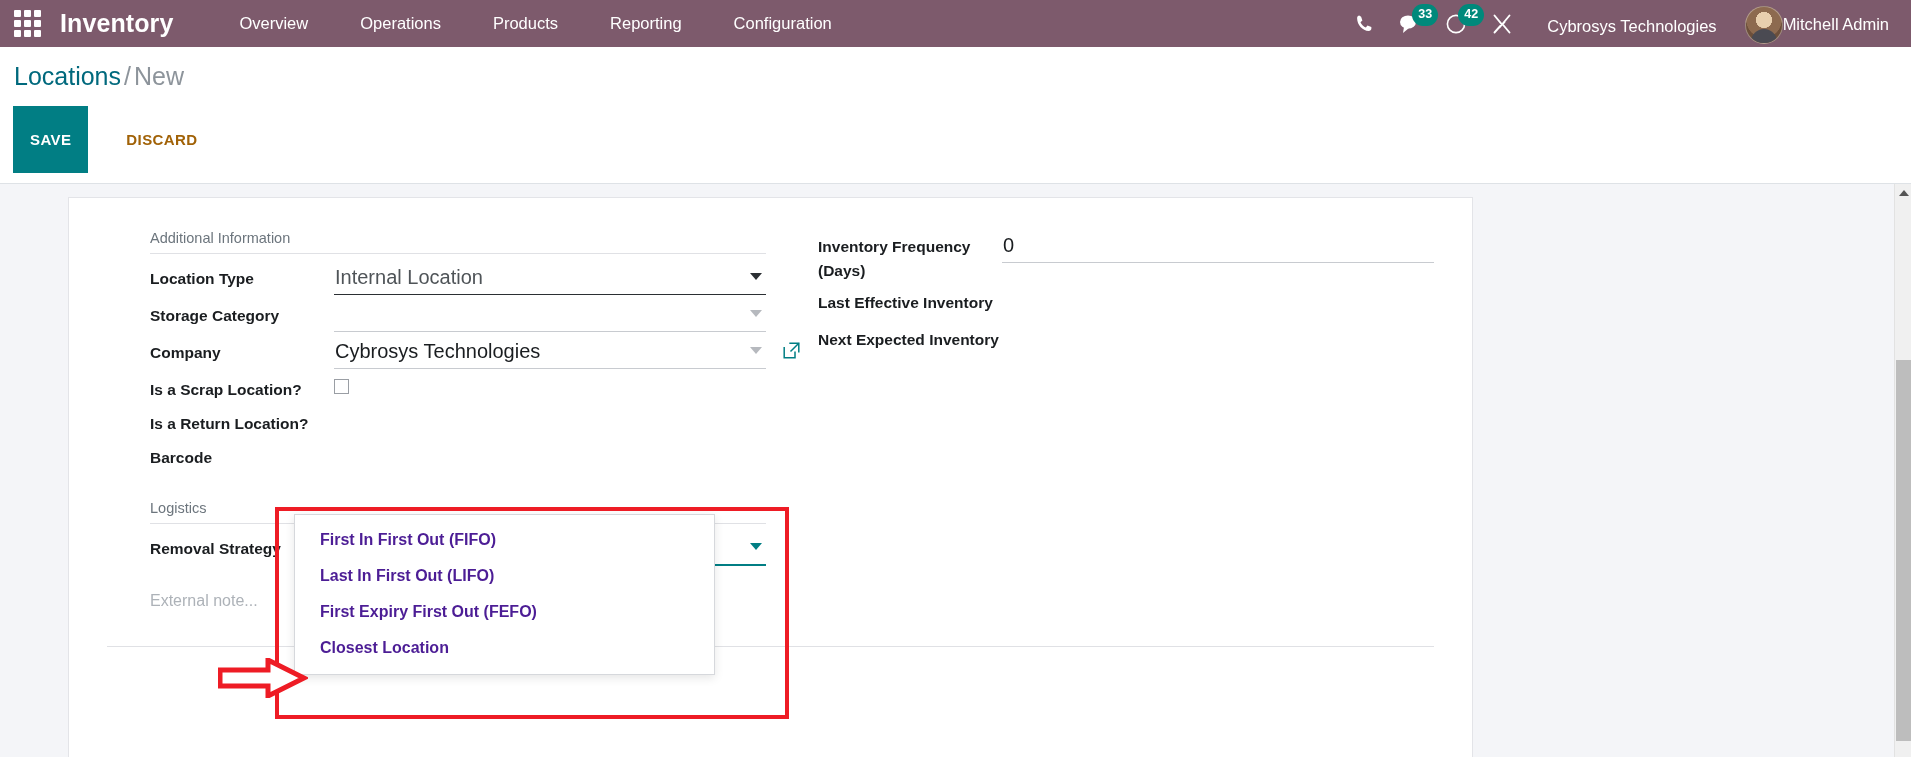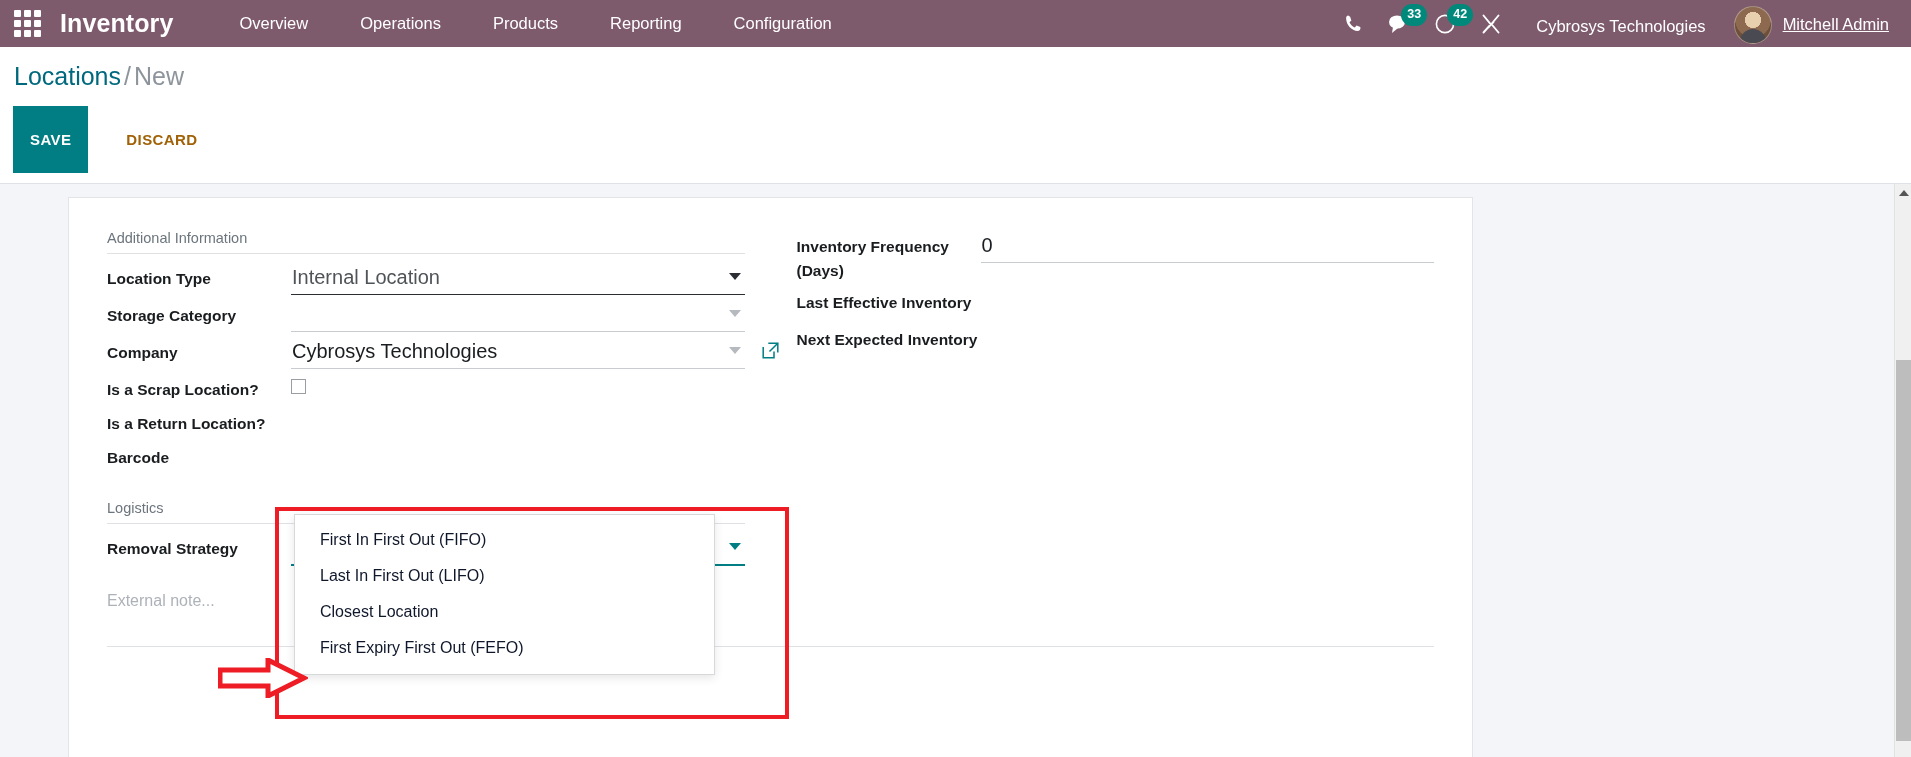--- a/index.html
+++ b/index.html
@@ -76,22 +76,22 @@
     padding: 0 5px;
     line-height: 1;
   }
   .company-name {
     font-size: 16.5px;
     padding: 8px 18px 8px 22px;
     cursor: pointer;
     white-space: nowrap;
   }
   .user-block {
-    display: flex; align-items: center; gap: 11px;
-    cursor: pointer; padding-left: 10px; text-decoration: underline;
+    display: flex; align-items: center; 
+    cursor: pointer; padding-left: 10px;
   }
   .avatar {
     width: 38px; height: 38px; border-radius: 50%;
     background: radial-gradient(circle at 50% 36%, #e8cfae 0 27%, #8d6a4f 28% 60%, #6d4f3a 61% 100%);
     border: 1px solid rgba(255,255,255,.35);
     overflow: hidden; position: relative; flex: none;
   }
   .avatar::after {
     content:""; position:absolute; left:50%; top:62%;
     transform: translateX(-50%);
@@ -151,21 +151,21 @@
   }
   .sheet {
     background: #ffffff;
     margin: 0 auto 0 68px;
     width: 1405px;
     min-height: 570px;
     border: 1px solid #e3e4e8;
     padding: 28px 38px 30px 38px;
     position: relative;
   }
-  .form-grid { display: flex; gap: 4px; }
+  .form-grid { display: flex; gap: 4px; margin-left: 43px; }
   .col { width: 660px; }
   .col.right { margin-left: 48px; }
 
   .group-title {
     font-size: 14.5px;
     color: #6c757d;
     padding: 4px 0 7px 0;
     border-bottom: 1px solid #e0e1e5;
     margin-bottom: 4px;
   }
@@ -246,24 +246,25 @@
     top: 330px;
     width: 421px;
     background: #ffffff;
     border: 1px solid #d6d8dc;
     box-shadow: 0 3px 9px rgba(0,0,0,.10);
     padding: 7px 0 8px 0;
     z-index: 40;
   }
   .dd-item {
     font-size: 16px;
-    color: #0f172a;
+    color: #4c1d95;
     padding: 9px 22px 9px 25px;
     cursor: pointer;
     white-space: nowrap;
+    font-weight: bold;
   }
 
   
   .anno-box {
     position: absolute;
     left: 275px; top: 323px;
     width: 514px; height: 212px;
     border: 4px solid #EE1C25;
     z-index: 60;
     pointer-events: none;
@@ -471,22 +472,22 @@
       </div>
 
     </div>
 
     <div class="sheet-rule"></div>
   </div>
 
   <div class="dropdown">
     <div class="dd-item">First In First Out (FIFO)</div>
     <div class="dd-item">Last In First Out (LIFO)</div>
+    <div class="dd-item">First Expiry First Out (FEFO)</div>
     <div class="dd-item">Closest Location</div>
-    <div class="dd-item">First Expiry First Out (FEFO)</div>
   </div>
 
   <div class="anno-box"></div>
 
   <div class="anno-arrow">
     <svg width="90" height="40" viewBox="0 0 90 40" fill="none">
       <path d="M2 12 L50 12 L50 2 L86 20 L50 38 L50 28 L2 28 Z" fill="#ffffff" stroke="#EE1C25" stroke-width="5" stroke-linejoin="miter"></path>
     </svg>
   </div>
 

